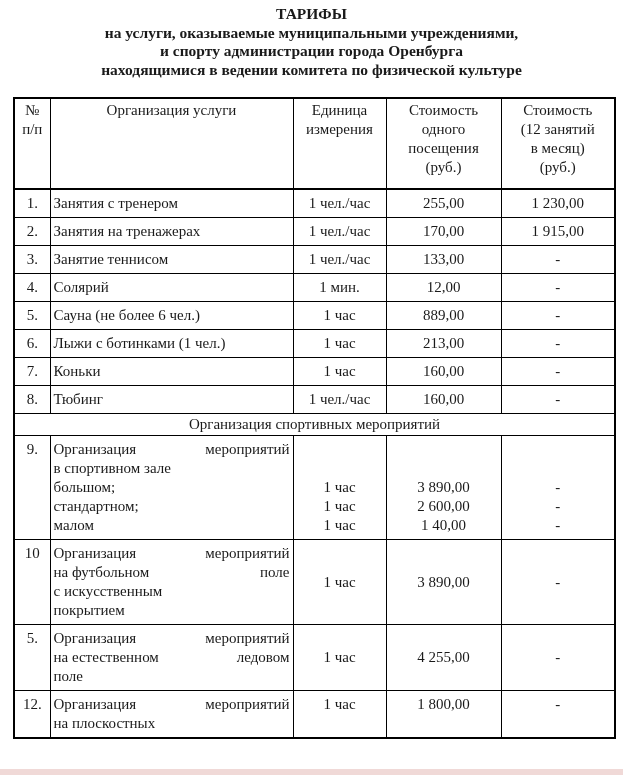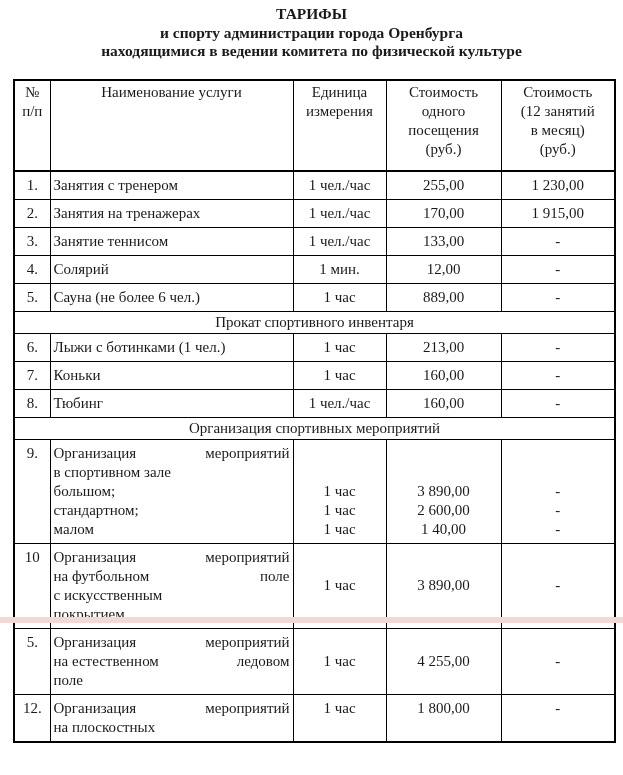--- a/index.html
+++ b/index.html
@@ -4,21 +4,21 @@
 <style>
   * { box-sizing: border-box; margin: 0; padding: 0; }
   html, body {
     width: 623px; height: 775px;
     background: #ffffff;
     font-family: "Liberation Serif", serif;
     color: #1a1a1a;
     overflow: hidden;
     position: relative;
   }
-  .page { position: relative; width: 623px; height: 623px; }
+  .page { position: relative; width: 623px; height: 775px; }
 
   .title-block {
     padding-top: 5px;
     text-align: center;
     font-weight: bold;
     font-size: 15.5px;
     line-height: 18.5px;
   }
 
   table.tariffs {
@@ -60,40 +60,41 @@
     width: 100%; height: 6px;
   }
 </style>
 </head>
 <body>
 
 <div class="page">
 
   <div class="title-block">
     <div>ТАРИФЫ</div>
+    <div>на услуги, оказываемые муниципальными учреждениями,</div>
     <div>и спорту администрации города Оренбурга</div>
     <div>находящимися в ведении комитета по физической культуре</div>
   </div>
 
   <table class="tariffs">
     <colgroup>
       <col style="width:36px">
       <col style="width:243px">
       <col style="width:93px">
       <col style="width:115px">
       <col style="width:114px">
     </colgroup>
     <thead>
         <tr>
           <th>
             <div>№</div>
             <div>п/п</div>
           </th>
           <th>
-            <div>Наименование услуги</div>
+            <div>Организация услуги</div>
           </th>
           <th>
             <div>Единица</div>
             <div>измерения</div>
           </th>
           <th>
             <div>Стоимость</div>
             <div>одного</div>
             <div>посещения</div>
             <div>(руб.)</div>
@@ -175,23 +176,20 @@
           <td class="val v-middle">
             <div>1 час</div>
           </td>
           <td class="val v-middle">
             <div>889,00</div>
           </td>
           <td class="val v-middle">
             <div>-</div>
           </td>
         </tr>
-        <tr class="section">
-          <td colspan="5">Прокат спортивного инвентаря</td>
-        </tr>
         <tr>
           <td class="num">6.</td>
           <td class="name">
             <div>Лыжи с ботинками (1 чел.)</div>
           </td>
           <td class="val v-middle">
             <div>1 час</div>
           </td>
           <td class="val v-middle">
             <div>213,00</div>

